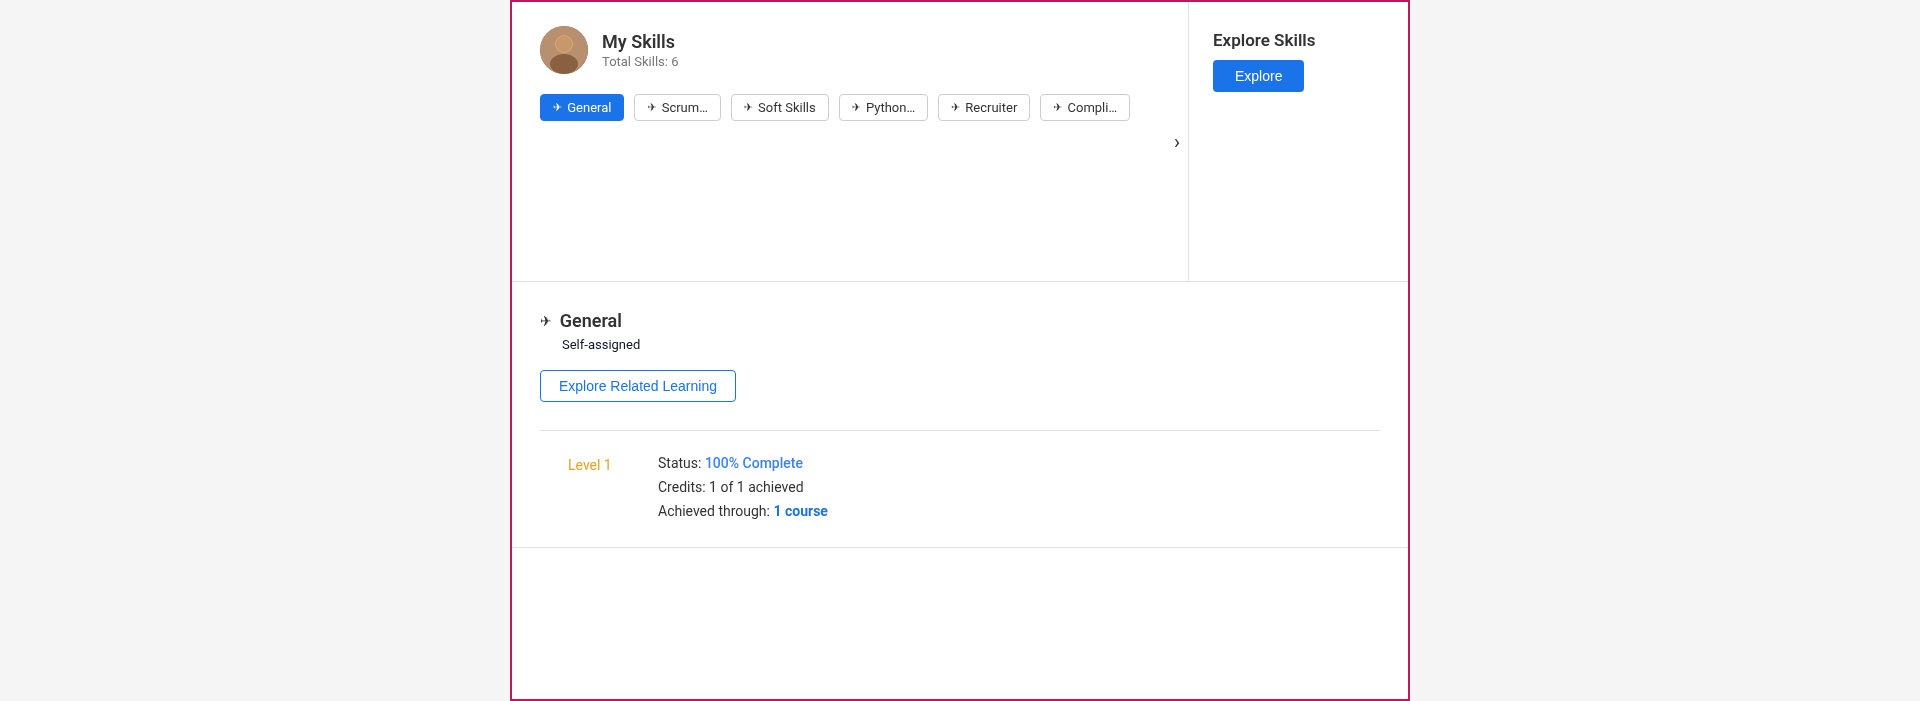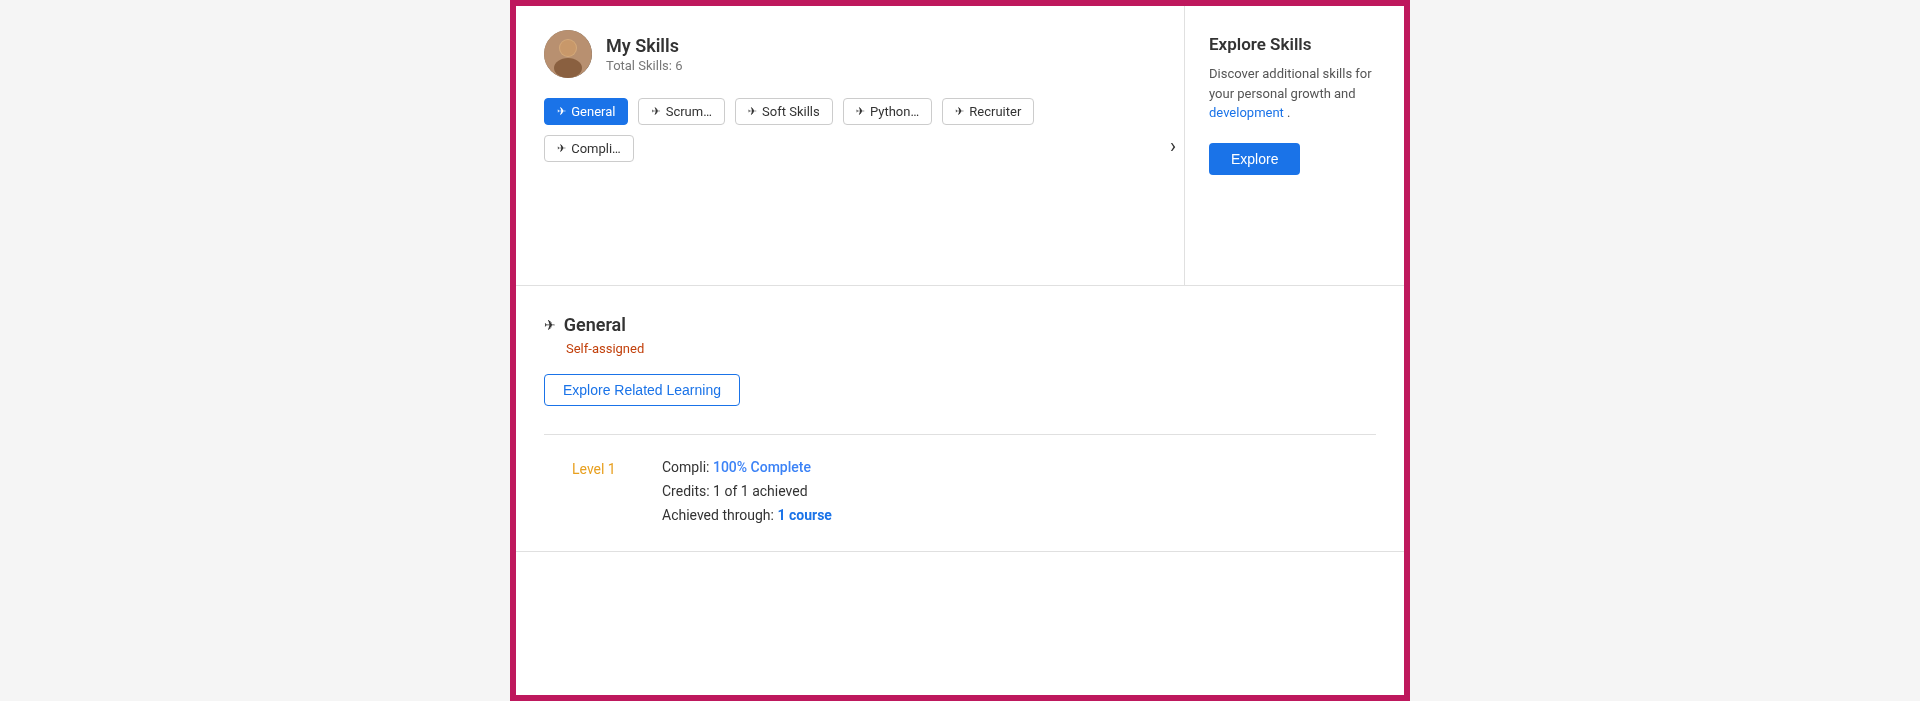--- a/index.html
+++ b/index.html
@@ -10,21 +10,21 @@
     }
     .page-wrapper {
       display: flex;
       justify-content: center;
       padding: 0;
       background: #f5f5f5;
       min-height: 701px;
     }
     .main-card {
       background: #fff;
-      border: 6px solid #be185d;
+      border: 2px solid #be185d;
       width: 900px;
       margin: 0 auto;
     }
     
     .skills-section {
       display: flex;
       align-items: stretch;
       border-bottom: 1px solid #e0e0e0;
       min-height: 280px;
     }
@@ -145,21 +145,21 @@
       font-size: 14px;
       color: #333;
     }
     .skill-detail-name {
       font-size: 18px;
       font-weight: 600;
       color: #333;
     }
     .skill-assigned {
       font-size: 13px;
-      color: #c2410c;
+      color: #0f172a;
       margin-bottom: 18px;
       margin-left: 22px;
     }
     .explore-learning-btn {
       border: 1px solid #1a73e8;
       color: #1a73e8;
       background: #fff;
       border-radius: 4px;
       padding: 7px 18px;
       font-size: 14px;
@@ -261,44 +261,39 @@
             </div>
           </div>
       </div>
 
       <div class="skills-nav-arrow">
         <span>›</span>
       </div>
 
       <div class="explore-sidebar">
         <div class="explore-sidebar-title">Explore Skills</div>
-        <div class="explore-sidebar-desc">
-          <span>Discover additional skills for your personal growth and</span>
-          <span class="highlight">development</span>
-          <span>.</span>
-        </div>
         <button class="explore-btn">Explore</button>
       </div>
     </div>
 
     <div class="skill-detail-section">
       <div class="skill-detail-header">
         <span class="skill-detail-icon">✈</span>
         <span class="skill-detail-name">General</span>
       </div>
       <div class="skill-assigned">Self-assigned</div>
       <button class="explore-learning-btn">Explore Related Learning</button>
 
       
       <div class="level-section">
         <div class="level-row">
           <div class="level-label">Level 1</div>
           <div class="level-info">
             <div class="level-status">
-              <span>Compli:</span>
+              <span>Status:</span>
               <span> </span>
               <span class="status-value">100% Complete</span>
             </div>
             <div class="level-credits">Credits: 1 of 1 achieved</div>
             <div class="level-achieved">
               <span>Achieved through:</span>
               <span> </span>
               <span class="course-link">1 course</span>
             </div>
           </div>

